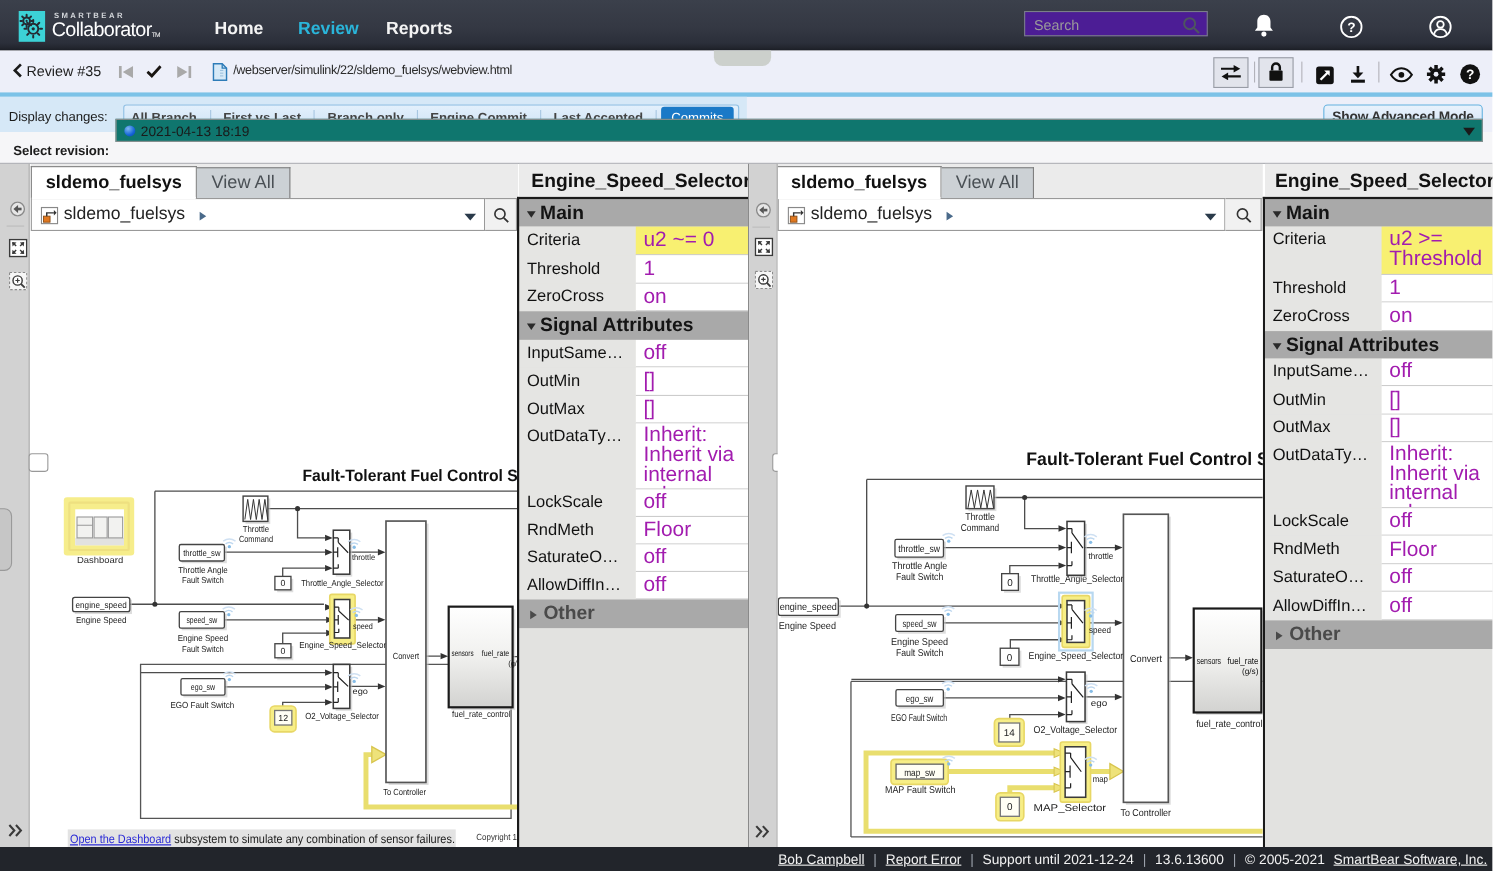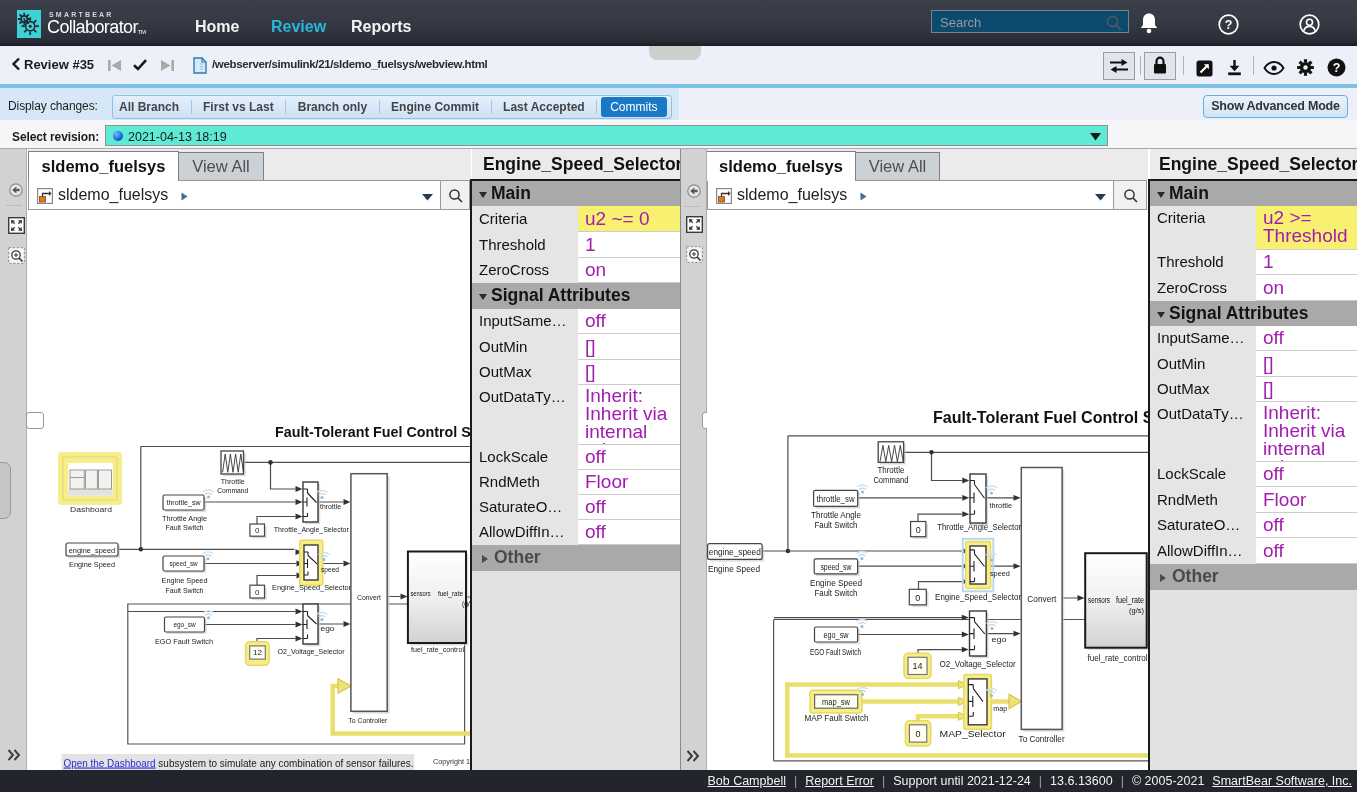--- a/index.html
+++ b/index.html
@@ -6,40 +6,40 @@
 body{font-family:"Liberation Sans",sans-serif}
 #app{position:relative;width:1357px;height:792px;overflow:hidden;background:#fff;font-family:"Liberation Sans",sans-serif}
 .abs{position:absolute}
 
 #nav{left:0;top:0;width:1357px;height:46px;background:linear-gradient(#3b404b,#343843 55%,#2b2f3a 85%,#23262f 94%,#1a1d24)}
 #logo{left:17px;top:10px;width:24px;height:28px;background:#3cd2d6}
 .navitem{top:18px;font-size:16px;font-weight:bold;color:#f4f4f4}
 #sb{left:49px;top:11px;font-size:7px;letter-spacing:2.2px;color:#d3d6da;font-weight:bold}
 #collab{left:47px;top:17px;font-size:18px;letter-spacing:-0.6px;color:#fff}
 #collab span{font-size:6px;vertical-align:-1px}
-#search{left:931px;top:10px;width:198px;height:23px;background:#0c4a6e;border:1px solid #7a7f88}
+#search{left:931px;top:10px;width:167px;height:23px;background:#4c1d95;border:1px solid #7a7f88}
 #search span{position:absolute;left:8px;top:4px;color:#9a9a9a;font-size:13px}
 
 #row2{left:0;top:46px;width:1357px;height:38px;background:#edeff9}
-.r2t{top:57px;font-size:13px;font-weight:bold;color:#1c1c1c}
+.r2t{top:57px;font-size:13px;font-weight:normal;color:#1c1c1c}
 .tbtn{top:52px;width:32px;height:28px;background:#e2e4ec;border:1px solid #989ca6}
 
 #handle{left:649px;top:46px;width:52px;height:14px;background:#ccd0cc;border-radius:0 0 8px 8px}
 
 #row3{left:0;top:84px;width:1357px;height:36px;background:#edeff9;border-top:4px solid #7cc2e7}
 #row3blue{left:0;top:88px;width:679px;height:32px;background:#d6e8f7}
 #dispgrp{left:112px;top:95px;height:24px;background:linear-gradient(#e3f0fc,#cde1f4);border:1px solid #91c0e4;border-radius:3px;display:flex;align-items:center;padding-left:6px}
 #dispgrp .it{font-size:12px;font-weight:bold;color:#444;padding:0 11.5px;white-space:nowrap}
 #dispgrp .it:first-child{padding-left:0}
 #dispgrp .sep{width:1px;height:14px;background:#a7c6e1}
 #dispgrp .sel{background:#1a79c7;color:#fff;border-radius:3px;margin:0 4px;padding:3px 9px;font-size:12px;font-weight:normal}
 #advbtn{left:1203px;top:95px;width:145px;height:23px;background:linear-gradient(#e9f2fc,#d2e3f7);border:1px solid #62b2e0;border-radius:4px;font-size:12.5px;letter-spacing:-0.2px;font-weight:bold;color:#333;text-align:center;line-height:21px}
 
 #row4{left:0;top:120px;width:1357px;height:28px;background:#f6f6f8}
-#selrev{left:105px;top:125px;width:1003px;height:21px;background:#5eead4;border:1px solid #919191}
+#selrev{left:105px;top:108px;width:1243px;height:21px;background:#0f766e;border:1px solid #919191}
 #sphere{position:absolute;left:7px;top:5px;width:10px;height:10px;border-radius:50%;background:radial-gradient(circle at 35% 30%,#7db8f0,#1565d8 60%,#0a3fa8)}
 #selrev .txt{position:absolute;left:22px;top:3.5px;font-size:12.5px;color:#1a1a1a}
 #divline{left:0;top:148px;width:1357px;height:1px;background:#a8aab0}
 
 .sidebar{top:149px;width:27px;height:621px;background:#d2d2d2;border-right:1px solid #adadad}
 
 .tabstrip{top:149px;height:31px;background:#ebebeb}
 .tab1{top:151px;height:29px;background:#fff;border:1px solid #7f7f7f;border-bottom:none;font-size:16.5px;font-weight:bold;color:#111;text-align:center;line-height:28px}
 .tab2{top:152px;height:28px;background:#ccd1d5;border:1px solid #7f7f7f;border-bottom:none;border-left:none;font-size:16.5px;color:#4a5055;text-align:center;line-height:27px}
 .bcbar{top:180px;height:30px;background:#fff;border:1px solid #999}
@@ -121,21 +121,21 @@
     </svg>
 <svg class="abs" style="left:161px;top:60px" width="13" height="11" viewBox="0 0 13 11">
       <rect x="10.4" y="0" width="2.6" height="11" fill="#a9a9a9"></rect>
       <polygon points="0,0 0,11 9.4,5.5" fill="#a9a9a9"></polygon>
     </svg>
 <svg class="abs" style="left:193px;top:57px" width="14" height="17" viewBox="0 0 14 17">
       <path d="M1 1h8l4 4v11H1z" fill="#d6e9f7" stroke="#2e7cb8" stroke-width="1.4"></path>
       <path d="M9 1v4h4" fill="none" stroke="#2e7cb8" stroke-width="1.2"></path>
       <path d="M7 7h3M7 9.5h3M7 12h3" stroke="#8fb8d8" stroke-width="0.8"></path>
     </svg>
-<div class="abs r2t" style="left:212px;top:58px;font-size:11.5px;letter-spacing:-0.35px;color:#2b2b2b">/webserver/simulink/21/sldemo_fuelsys/webview.html</div>
+<div class="abs r2t" style="left:212px;top:58px;font-size:11.5px;letter-spacing:-0.35px;color:#2b2b2b">/webserver/simulink/22/sldemo_fuelsys/webview.html</div>
 <div class="abs tbtn" style="left:1103px">
       <svg width="30" height="26" viewBox="0 0 30 26">
         <path d="M6 9.5h14" stroke="#111" stroke-width="2"></path>
         <polygon points="23.5,9.5 17.5,6 17.5,13" fill="#111"></polygon>
         <path d="M10 16.5h14" stroke="#111" stroke-width="2"></path>
         <polygon points="6.5,16.5 12.5,13 12.5,20" fill="#111"></polygon>
       </svg>
     </div>
 <div class="abs tbtn" style="left:1144px">
       <svg width="30" height="26" viewBox="0 0 30 26">

